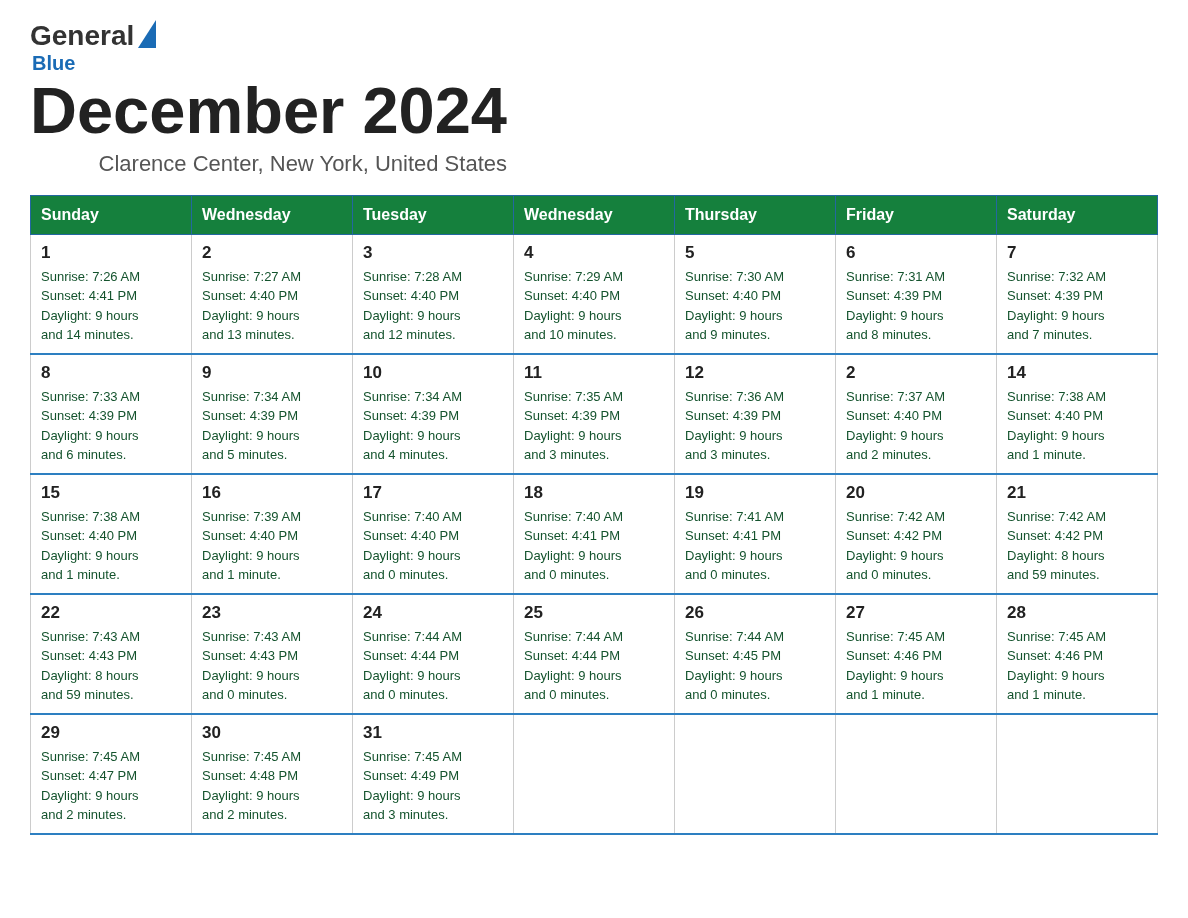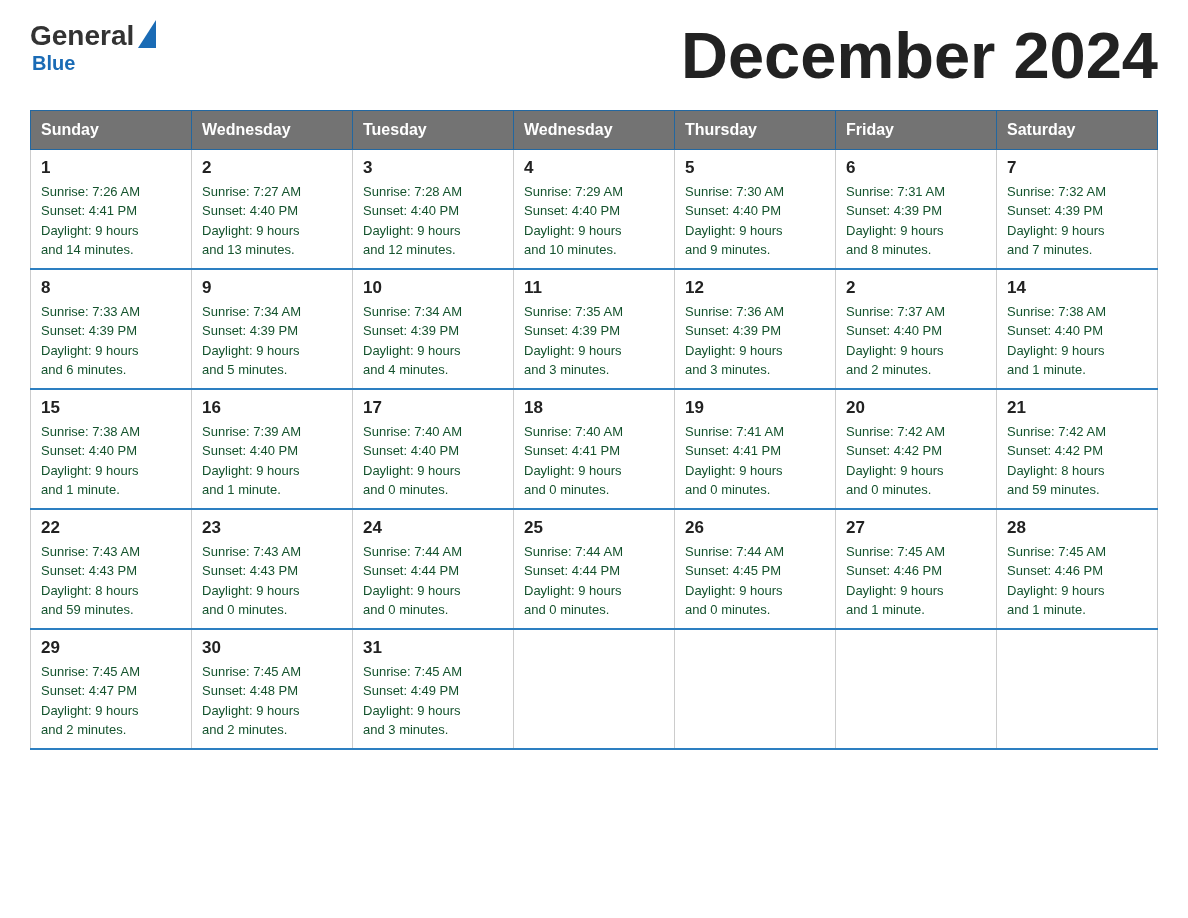--- a/index.html
+++ b/index.html
@@ -8,20 +8,21 @@
       font-family: Arial, sans-serif;
       width: 1188px;
       min-height: 918px;
       padding: 20px 30px;
     }
     .header-area {
       display: flex;
       justify-content: space-between;
       align-items: flex-start;
       margin-bottom: 18px;
+      flex-direction: column;
     }
     .logo {
       display: flex;
       flex-direction: column;
       align-items: flex-start;
     }
     .logo-top {
       display: flex;
       align-items: center;
     }
@@ -59,21 +60,21 @@
     .location-title {
       font-size: 22px;
       color: #555;
       margin-top: 4px;
     }
     table {
       width: 100%;
       border-collapse: collapse;
     }
     thead tr th {
-      background-color: #737373;
+      background-color: #15803d;
       color: #fff;
       font-size: 16px;
       font-weight: bold;
       padding: 10px 10px;
       text-align: left;
       border: 1px solid #2367a0;
     }
     tbody tr td {
       border: 1px solid #ccc;
       vertical-align: top;
@@ -105,20 +106,21 @@
 <div class="header-area">
   <div class="logo">
     <div class="logo-top">
       <span class="logo-general">General</span>
       <div class="logo-triangle"></div>
     </div>
     <span class="logo-blue">Blue</span>
   </div>
   <div class="title-area">
     <div class="month-title">December 2024</div>
+    <div class="location-title">Clarence Center, New York, United States</div>
   </div>
 </div>
 
 <table>
   <thead>
     <tr>
     <th>Sunday</th>
         <th>Wednesday</th>
         <th>Tuesday</th>
         <th>Wednesday</th>

